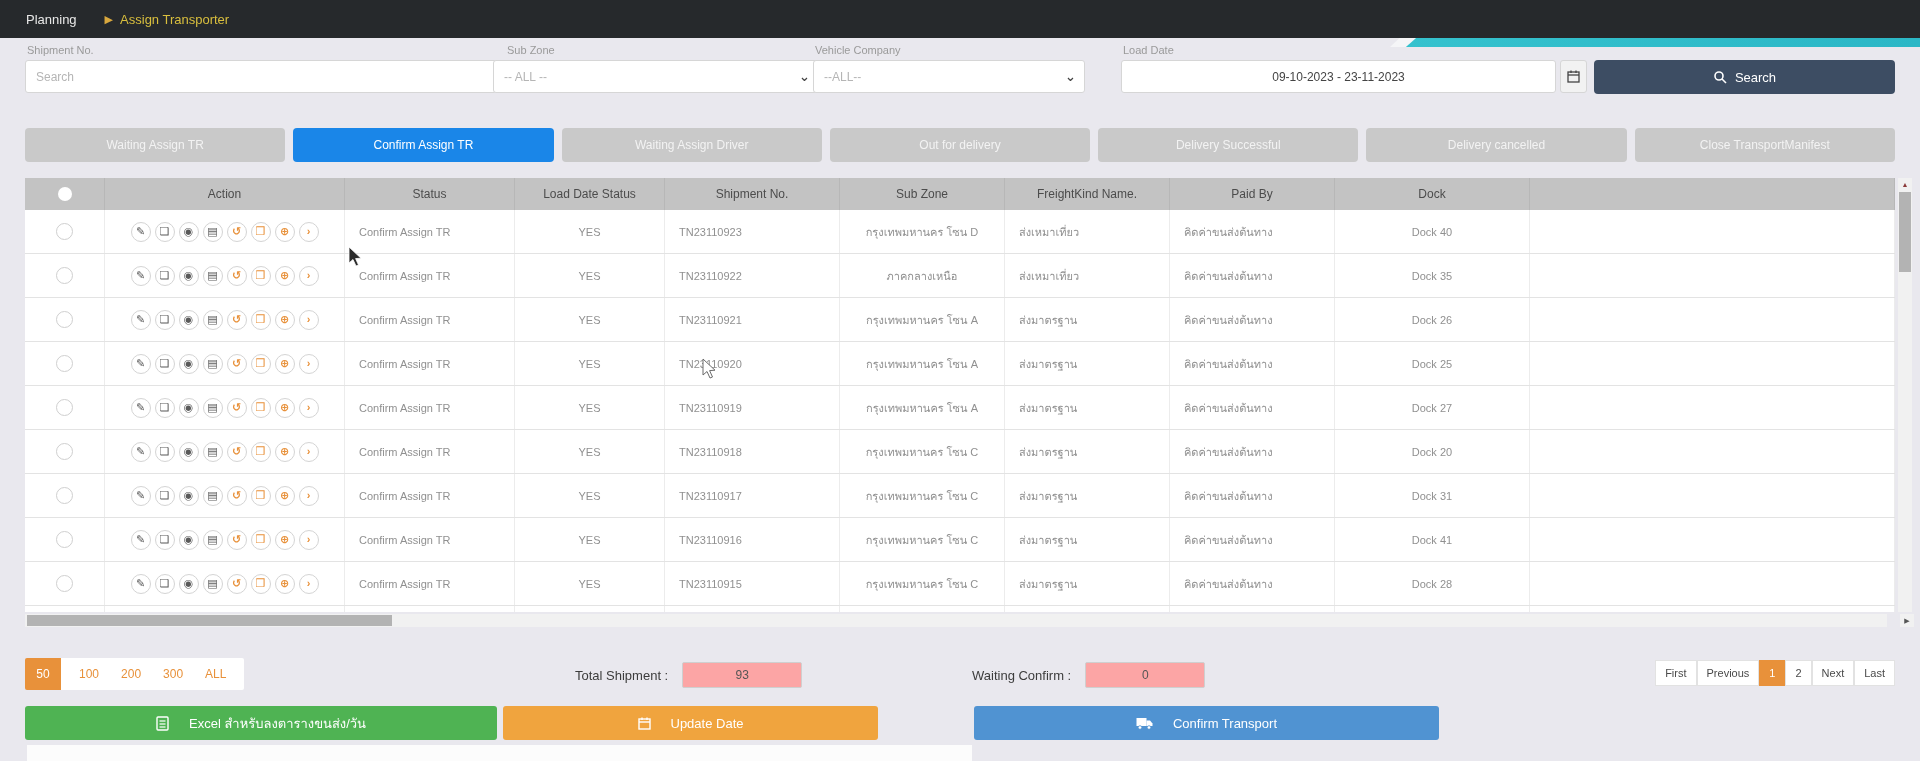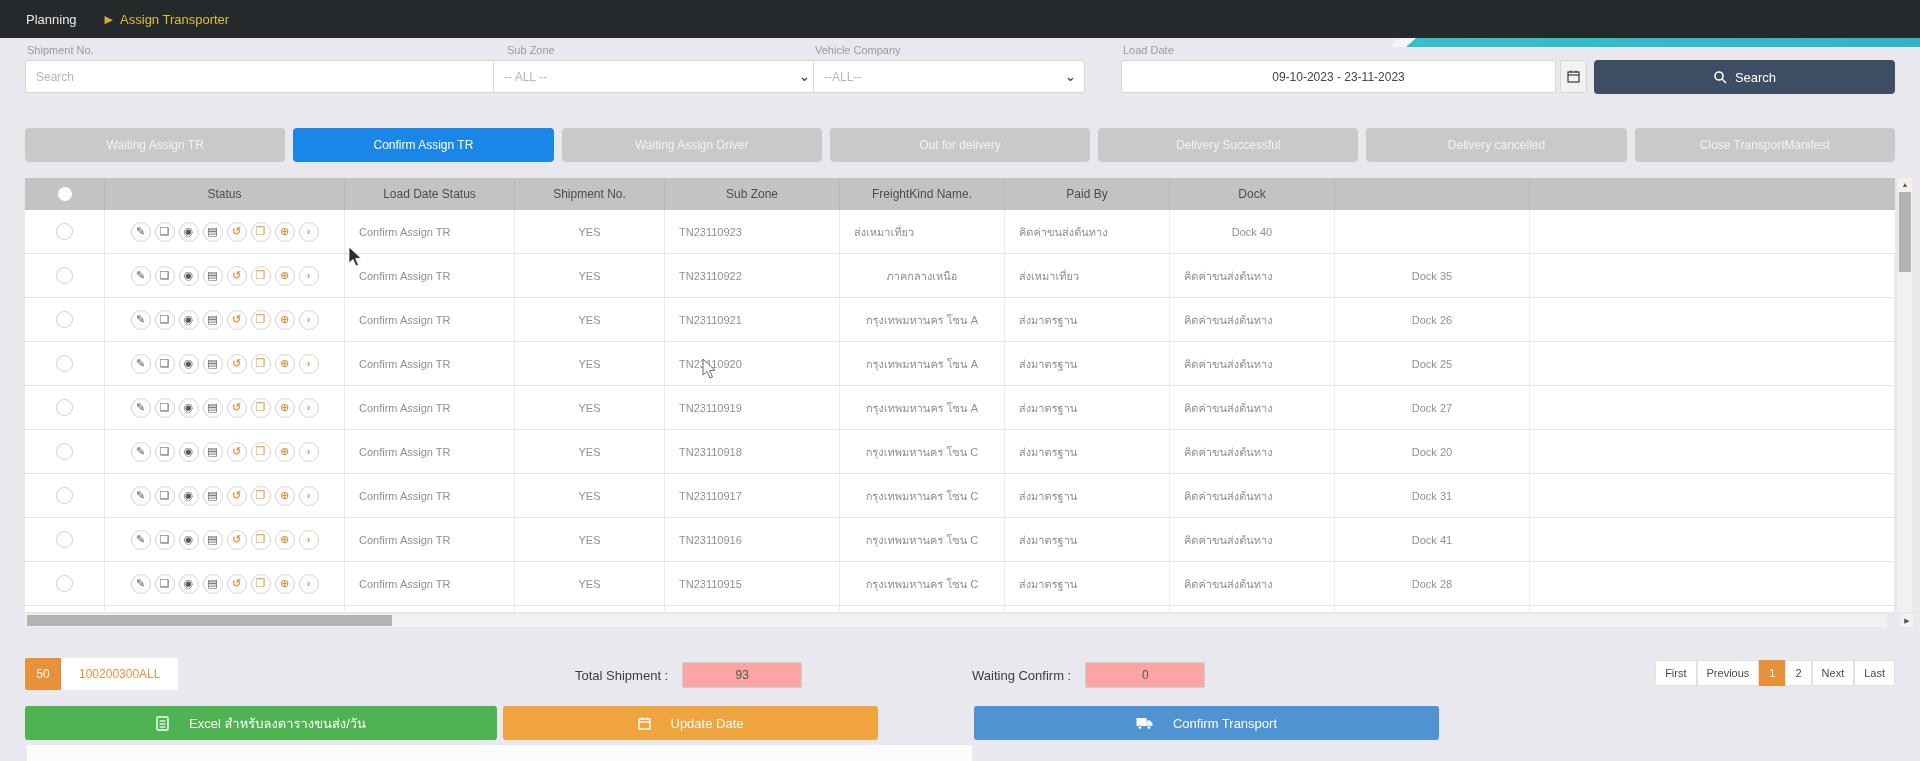--- a/index.html
+++ b/index.html
@@ -47,21 +47,21 @@
   .vscroll { position:absolute; left:1898px; top:178px; width:14px; height:434px; background:#f1f1f1; }
   .vscroll .up { width:14px; height:13px; display:flex; align-items:center; justify-content:center; font-size:7px; color:#8b3a3a; }
   .vscroll .thumb { position:absolute; left:1px; top:14px; width:12px; height:80px; background:#b3b3b3; }
   .hscroll { position:absolute; left:25px; top:614px; width:1862px; height:13px; background:#f1f1f1; }
   .hscroll .thumb { position:absolute; left:2px; top:1px; width:365px; height:11px; background:#b3b3b3; }
   .hsarrow { position:absolute; left:1900px; top:614px; width:14px; height:13px; display:flex; align-items:center; justify-content:center; font-size:7px; color:#555; background:#f1f1f1; }
 
   
   .pagesize { position:absolute; left:25px; top:658px; height:32px; display:flex; }
   .ps-active { background:#e8913a; color:#fff; width:36px; display:flex; align-items:center; justify-content:center; font-size:12px; border-radius:2px 0 0 2px; }
-  .ps-rest { background:#fff; display:flex; align-items:center; padding:0 18px; border-radius:0 2px 2px 0; }
+  .ps-rest { background:#fff; display:flex; align-items:center; gap:22px; padding:0 18px; border-radius:0 2px 2px 0; }
   .ps-rest span { color:#e8913a; font-size:12px; cursor:pointer; }
   .totgroup { position:absolute; top:662px; display:flex; align-items:center; gap:14px; }
   .totgroup .lbl { font-size:13px; color:#3c3c3c; }
   .totgroup .box { width:120px; height:26px; background:#fca5a5; border:1px solid #cfcfcf; border-radius:2px; display:flex; align-items:center; justify-content:center; font-size:12px; color:#555; }
   .pager { position:absolute; right:25px; top:660px; display:flex; align-items:center; }
   .pager .pbtn { background:#fff; border:1px solid #e2e2e2; font-size:11px; color:#4a4a4a; padding:6px 9px; cursor:pointer; }
   .pager .pbtn.active { background:#e8913a; color:#fff; border-color:#e8913a; }
 
   
   .bigbtn { position:absolute; top:706px; height:34px; border-radius:3px; color:#fff; font-size:13px; display:flex; align-items:center; justify-content:center; gap:20px; cursor:pointer; }
@@ -132,20 +132,21 @@
     <div class="tab">Delivery Successful</div>
     <div class="tab">Delivery cancelled</div>
     <div class="tab">Close TransportManifest</div>
   </div>
 
 <div class="tablewrap">
   <div class="thead-row">
       <div class="hcell">
         <div class="hradio"></div>
       </div>
+      <div class="hcell">Action</div>
       <div class="hcell">Status</div>
       <div class="hcell">Load Date Status</div>
       <div class="hcell">Shipment No.</div>
       <div class="hcell">Sub Zone</div>
       <div class="hcell">FreightKind Name.</div>
       <div class="hcell">Paid By</div>
       <div class="hcell">Dock</div>
       <div class="hcell"></div>
     </div>
   <div id="tbody">
@@ -161,20 +162,21 @@
             <div class="aicon dark">▤</div>
             <div class="aicon orange">↺</div>
             <div class="aicon orange">❒</div>
             <div class="aicon orange">⊕</div>
             <div class="aicon orange">›</div>
           </div>
         </div>
         <div class="tcell" style="justify-content: flex-start; padding-left: 14px;">Confirm Assign TR</div>
         <div class="tcell" style="justify-content: center;">YES</div>
         <div class="tcell" style="justify-content: flex-start; padding-left: 14px;">TN23110923</div>
+        <div class="tcell" style="justify-content: center;">กรุงเทพมหานคร โซน D</div>
         <div class="tcell" style="justify-content: flex-start; padding-left: 14px;">ส่งเหมาเที่ยว</div>
         <div class="tcell" style="justify-content: flex-start; padding-left: 14px;">คิดค่าขนส่งต้นทาง</div>
         <div class="tcell" style="justify-content: center;">Dock 40</div>
         <div class="tcell" style="justify-content: center;"></div>
       </div>
       <div class="trow">
         <div class="tcell">
           <div class="rowradio"></div>
         </div>
         <div class="tcell">

